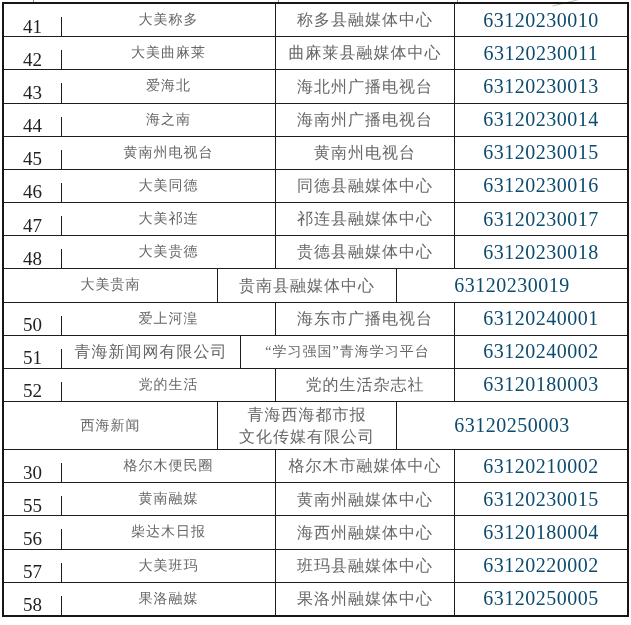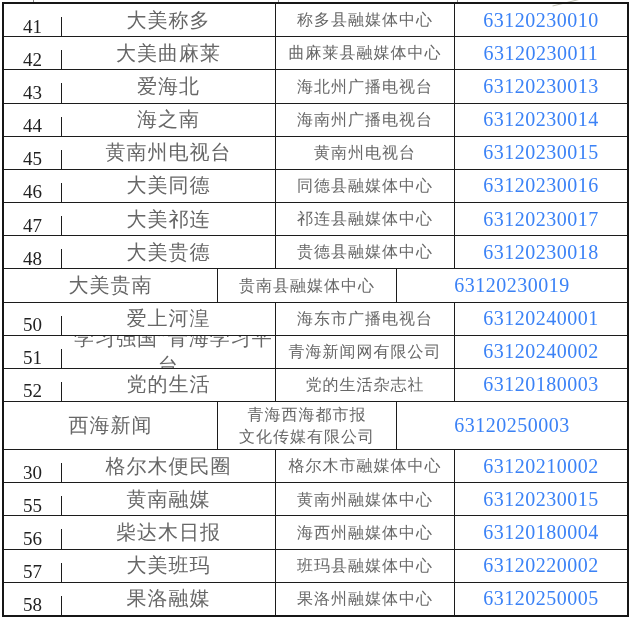--- a/index.html
+++ b/index.html
@@ -61,34 +61,34 @@
   }
   .c1 { width: 58px;  border-right: 1px solid #1c1c1c; margin-top: 13px; }
   .c2 { width: 214px; border-right: 1px solid #1c1c1c; }
   .c3 { width: 179px; border-right: 1px solid #1c1c1c; }
   .c4 { flex: 1; }
   .cell-num {
     font-size: 19px;
     color: #222222;
   }
   .cell-name {
-    font-size: 20px;
+    font-size: 14px;
     color: #676767;
     letter-spacing: 1px;
   }
   .cell-org {
     font-size: 16px;
     color: #676767;
     letter-spacing: 1px;
     white-space: pre-line;
     line-height: 1.35;
   }
   .cell-code {
     font-size: 20px;
-    color: #3b82f6;
+    color: #0c4a6e;
     letter-spacing: 0.5px;
   }
 </style>
 </head>
 <body>
 
 <div class="page">
 
   <div class="top-stub" style="left:33px"></div>
   <div class="top-stub" style="left:278px"></div>
@@ -161,22 +161,22 @@
 
     <div class="row">
       <div class="cell c1 cell-num">50</div>
       <div class="cell c2 cell-name">爱上河湟</div>
       <div class="cell c3 cell-org">海东市广播电视台</div>
       <div class="cell c4 cell-code">63120240001</div>
     </div>
 
     <div class="row">
       <div class="cell c1 cell-num">51</div>
+      <div class="cell c3 cell-org">青海新闻网有限公司</div>
       <div class="cell c2 cell-name">“学习强国”青海学习平台</div>
-      <div class="cell c3 cell-org">青海新闻网有限公司</div>
       <div class="cell c4 cell-code">63120240002</div>
     </div>
 
     <div class="row">
       <div class="cell c1 cell-num">52</div>
       <div class="cell c2 cell-name">党的生活</div>
       <div class="cell c3 cell-org">党的生活杂志社</div>
       <div class="cell c4 cell-code">63120180003</div>
     </div>
 

